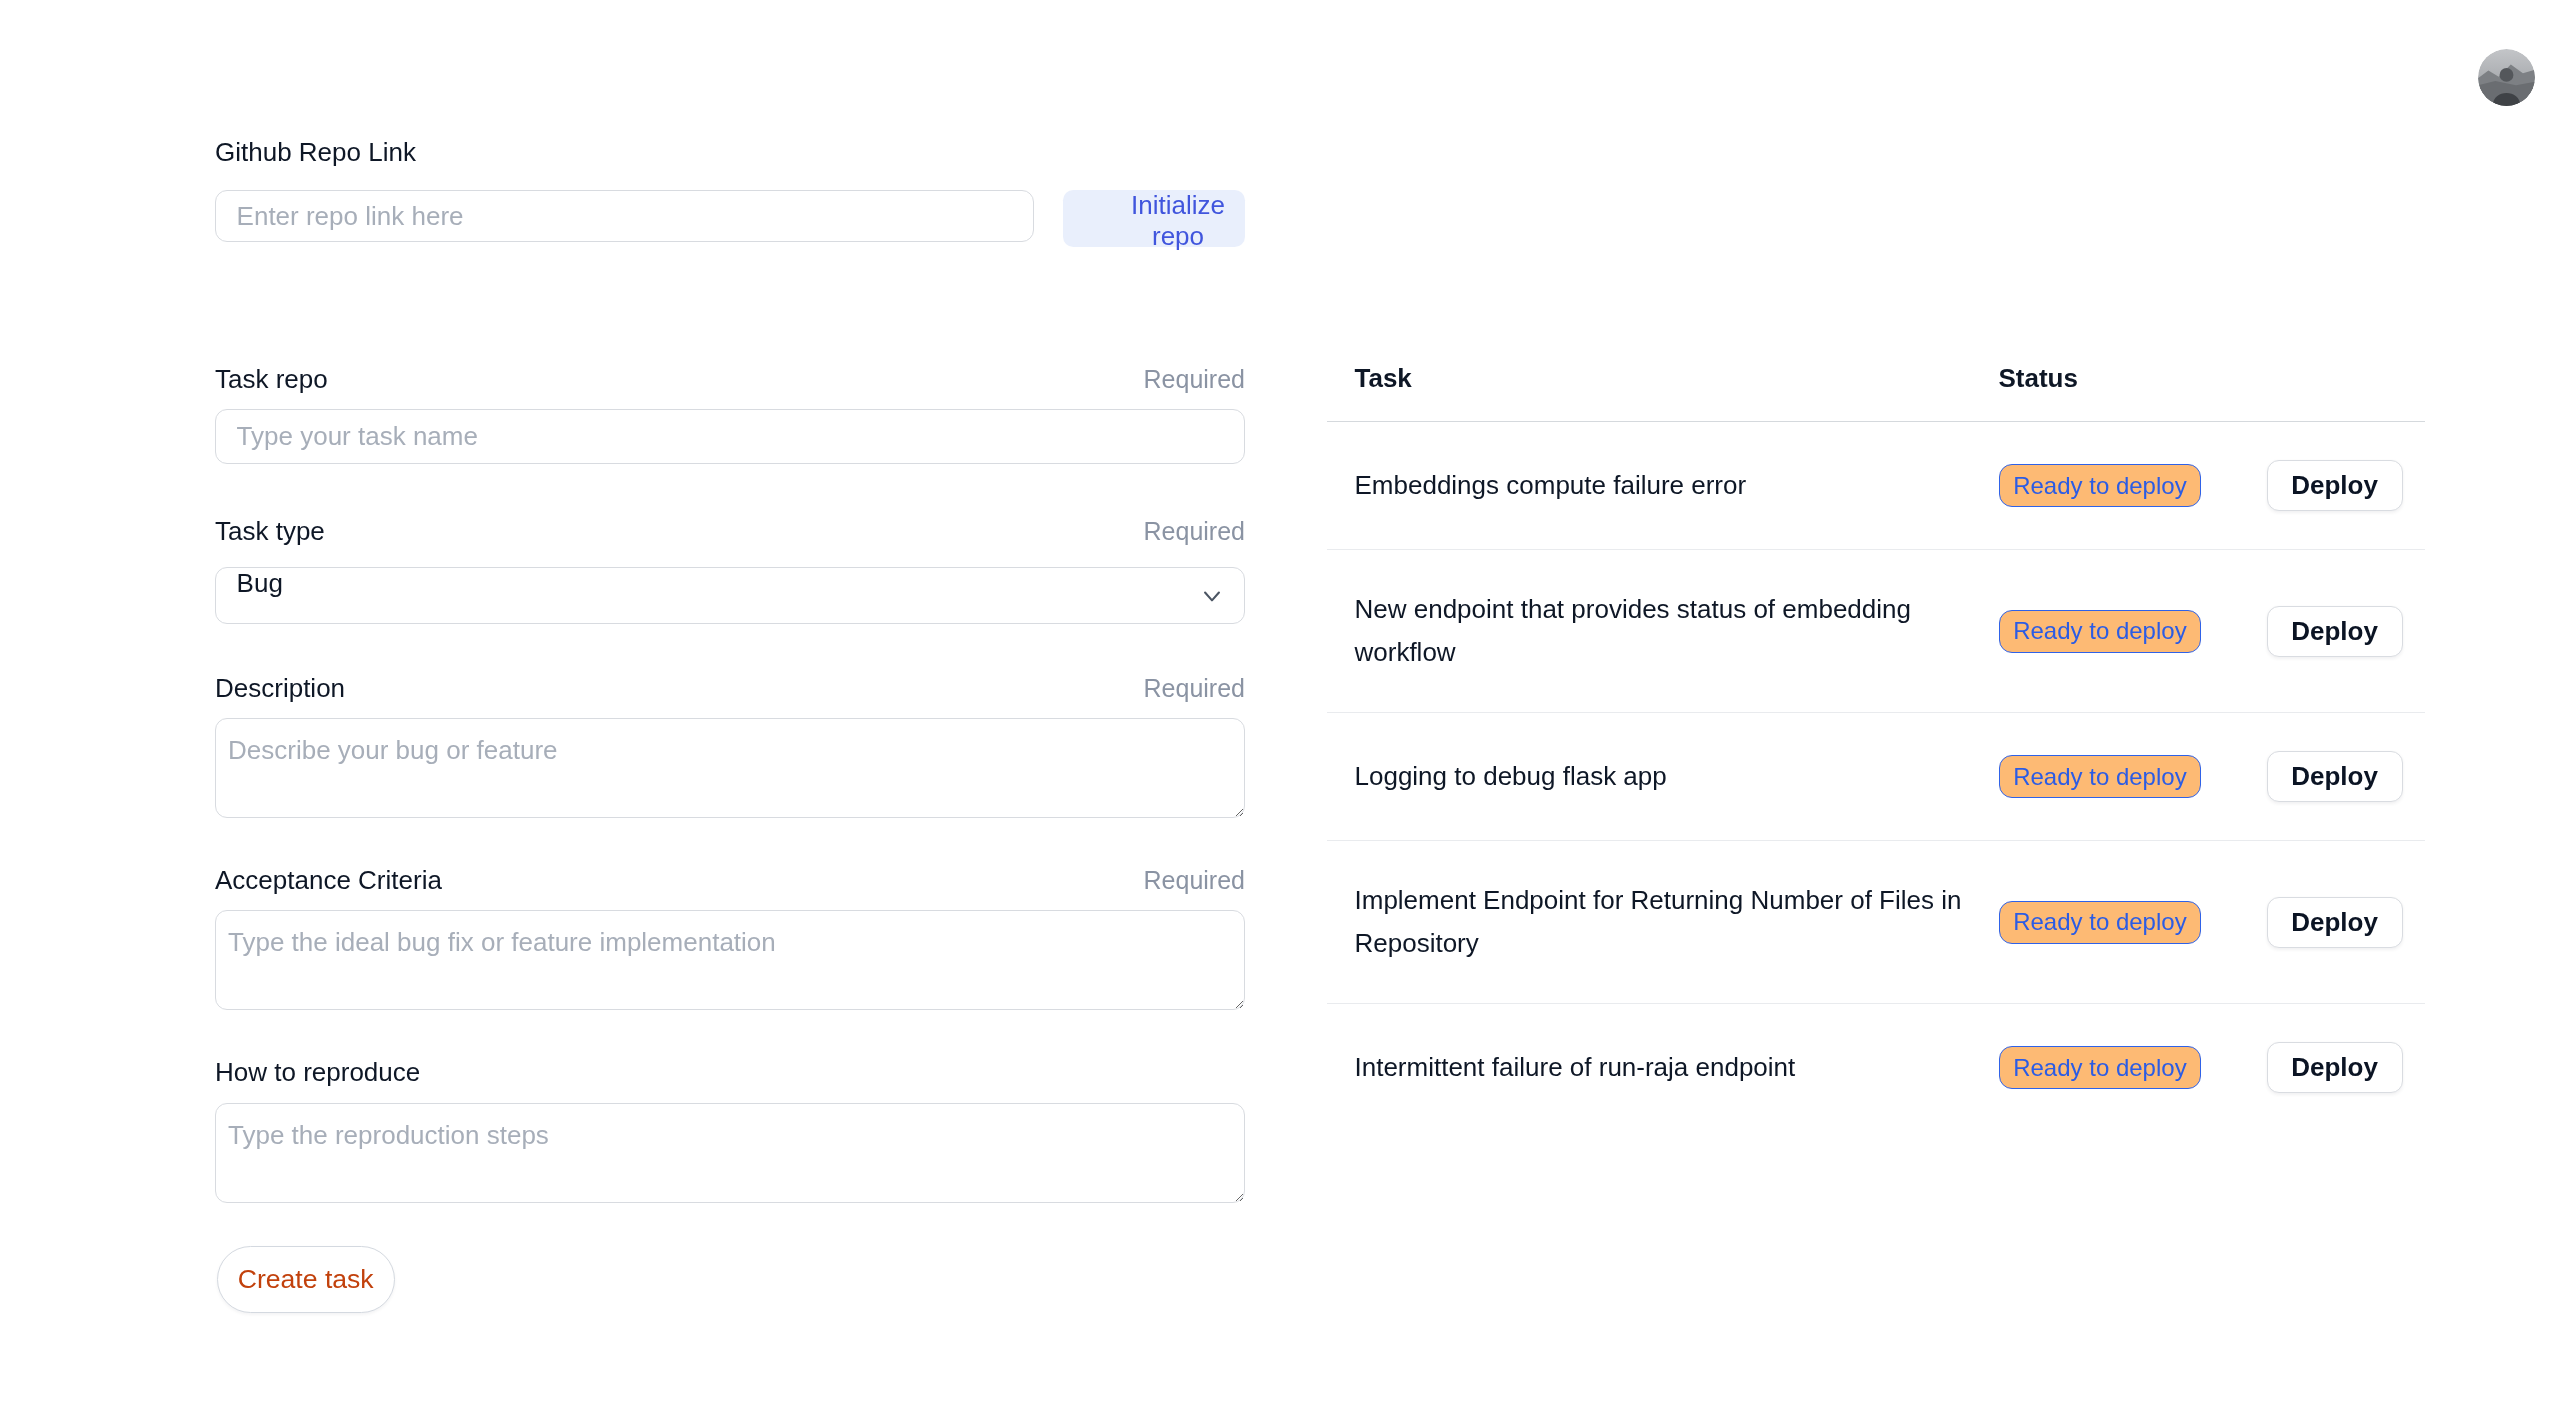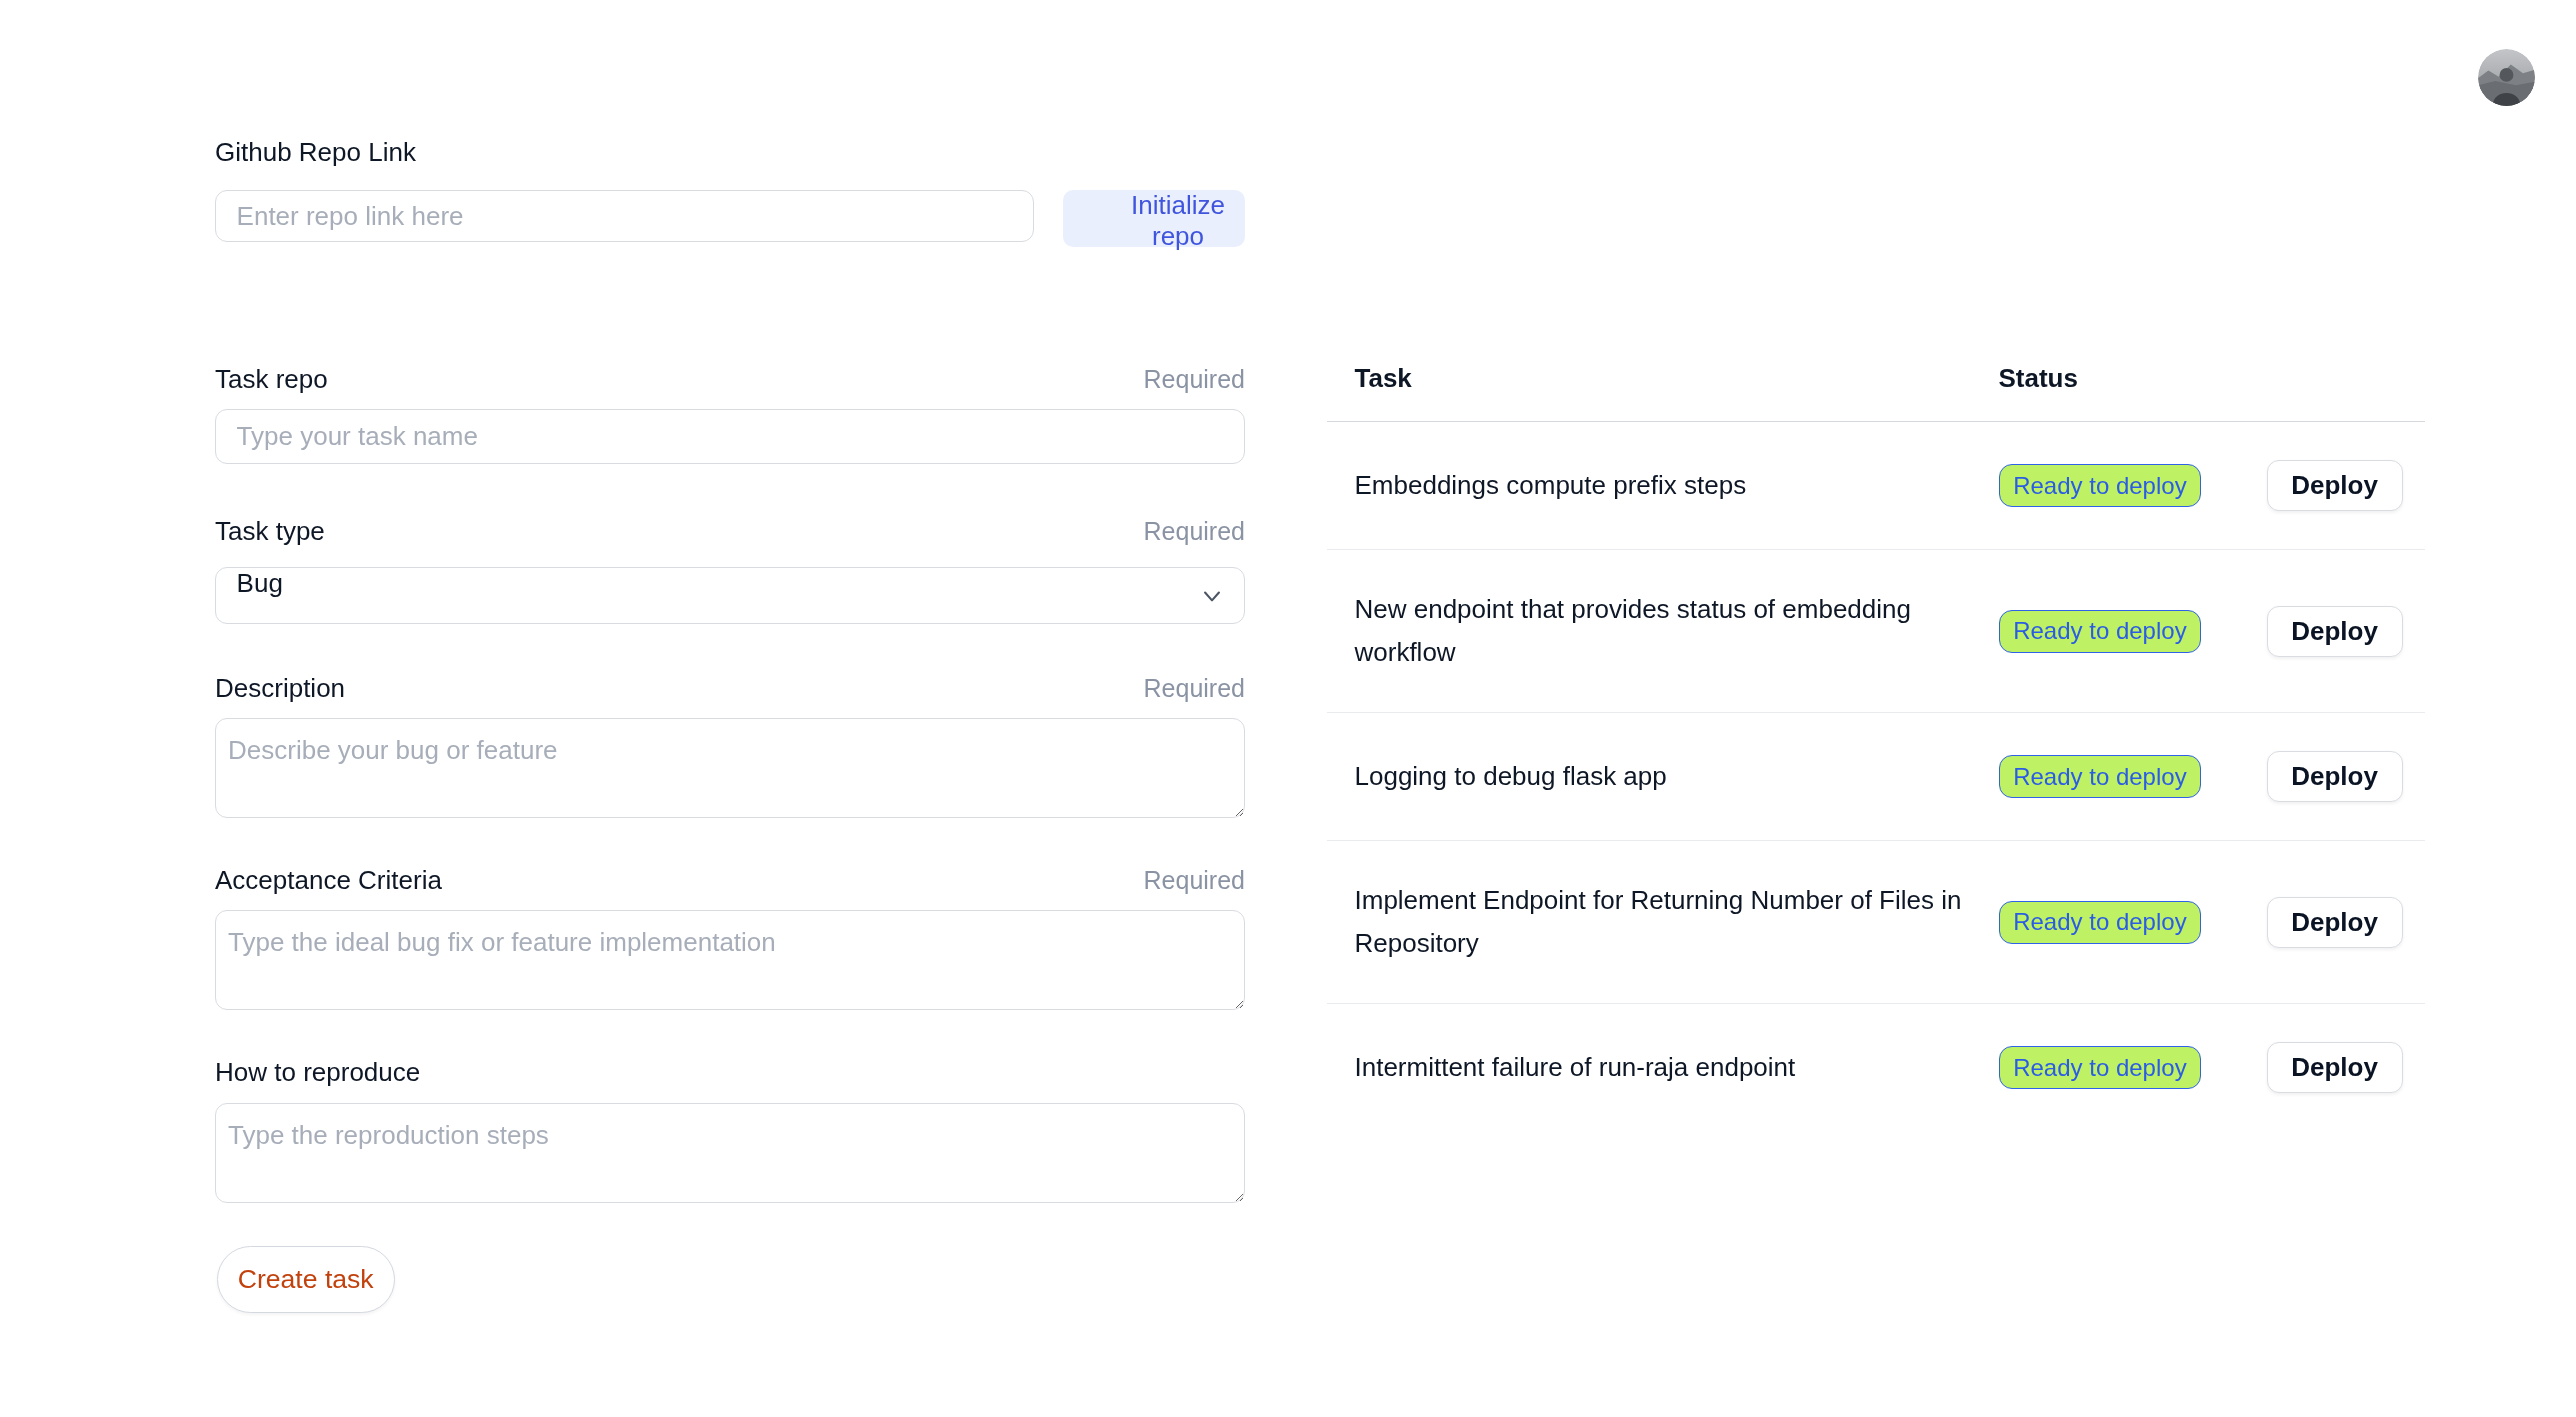--- a/index.html
+++ b/index.html
@@ -88,21 +88,21 @@
   }
   .t-row:last-child { border-bottom: none; }
   .task-cell {
     font-size: 26px; font-weight: 400; color: #0e1726;
     line-height: 43px; padding-right: 26px;
   }
   .status-badge {
     display: inline-flex; align-items: center; justify-content: center;
     height: 43px; padding: 0 13.7px;
     border: 1.7px solid #2f62e8; border-radius: 13px;
-    background: #bef264; color: #2b5ce5;
+    background: #fdba74; color: #2b5ce5;
     font-size: 24px; font-weight: 500; white-space: nowrap;
   }
   .btn-deploy {
     width: 136px; height: 51px;
     background: #ffffff; color: #0b1424;
     border: 1.7px solid #d9dce1; border-radius: 12px;
     font-family: "Liberation Sans", sans-serif;
     font-size: 26px; font-weight: 600; cursor: pointer;
     box-shadow: 0 1.7px 3.4px rgba(16,24,40,0.06);
   }
@@ -175,21 +175,21 @@
 </div>
 
 <div class="task-table">
   <div class="t-header">
     <div class="th">Task</div>
     <div class="th">Status</div>
     <div class="th"></div>
   </div>
 
   <div class="t-row">
-    <div class="task-cell">Embeddings compute prefix steps</div>
+    <div class="task-cell">Embeddings compute failure error</div>
     <div><span class="status-badge">Ready to deploy</span></div>
     <button class="btn-deploy">Deploy</button>
   </div>
 
   <div class="t-row">
     <div class="task-cell">New endpoint that provides status of embedding workflow</div>
     <div><span class="status-badge">Ready to deploy</span></div>
     <button class="btn-deploy">Deploy</button>
   </div>
 

